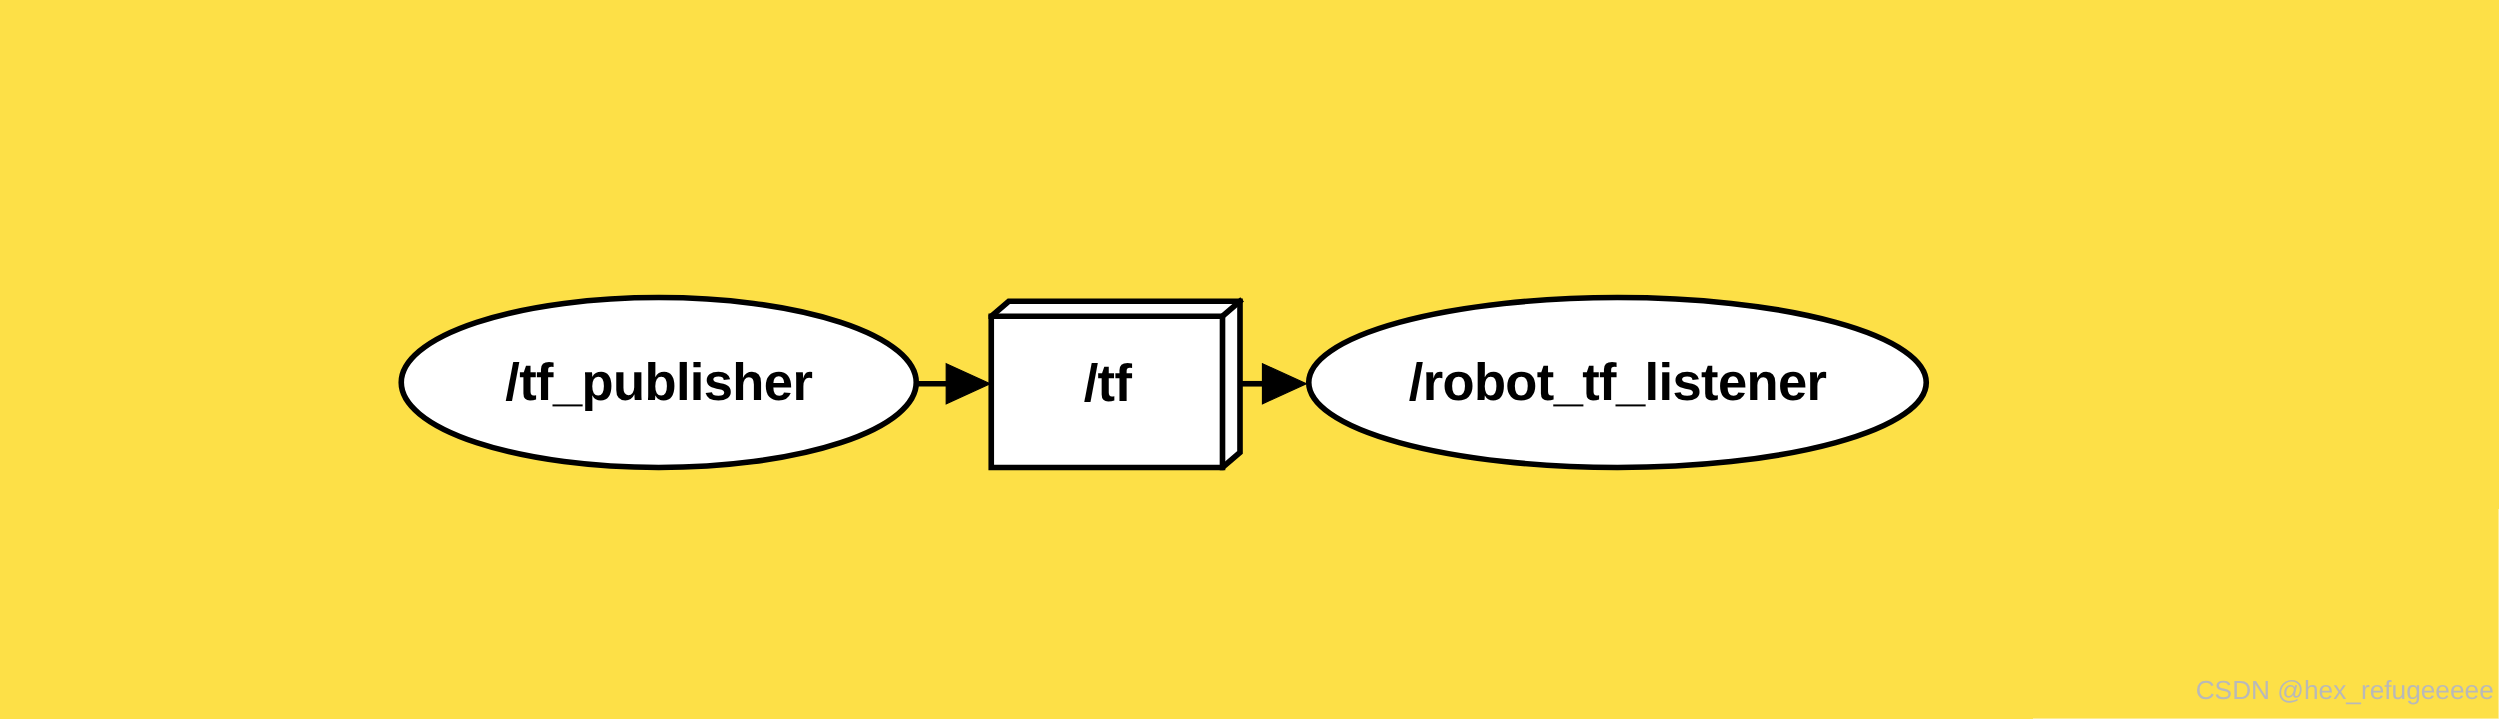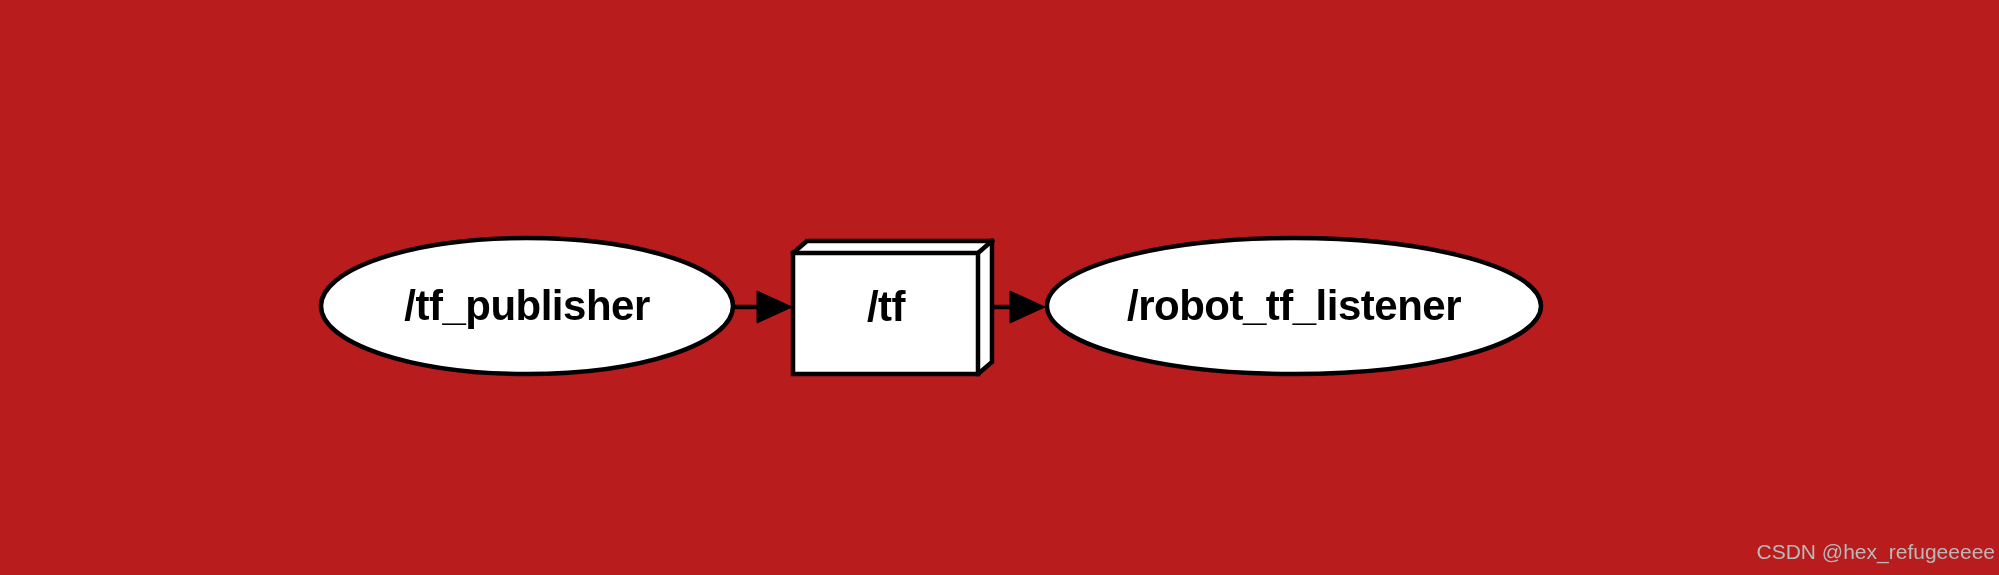--- a/index.html
+++ b/index.html
@@ -4,21 +4,21 @@
 <style>
   html, body {
     margin: 0;
     padding: 0;
     background: #ffffff;
   }
   .canvas {
     position: relative;
     width: 1999px;
     height: 575px;
-    background: #b91c1c;
+    background: #fde047;
     overflow: hidden;
     font-family: "Liberation Sans", sans-serif;
   }
   svg { display: block; }
 
   .node-shape {
     fill: #ffffff;
     stroke: #000000;
     stroke-width: 4.5;
   }

